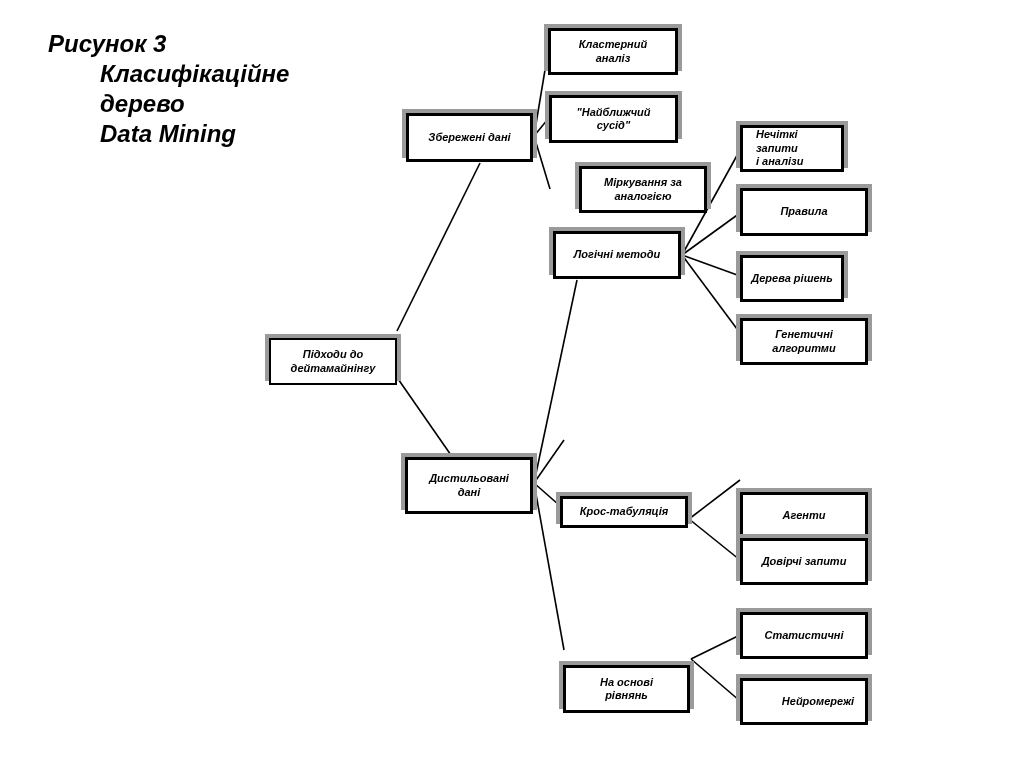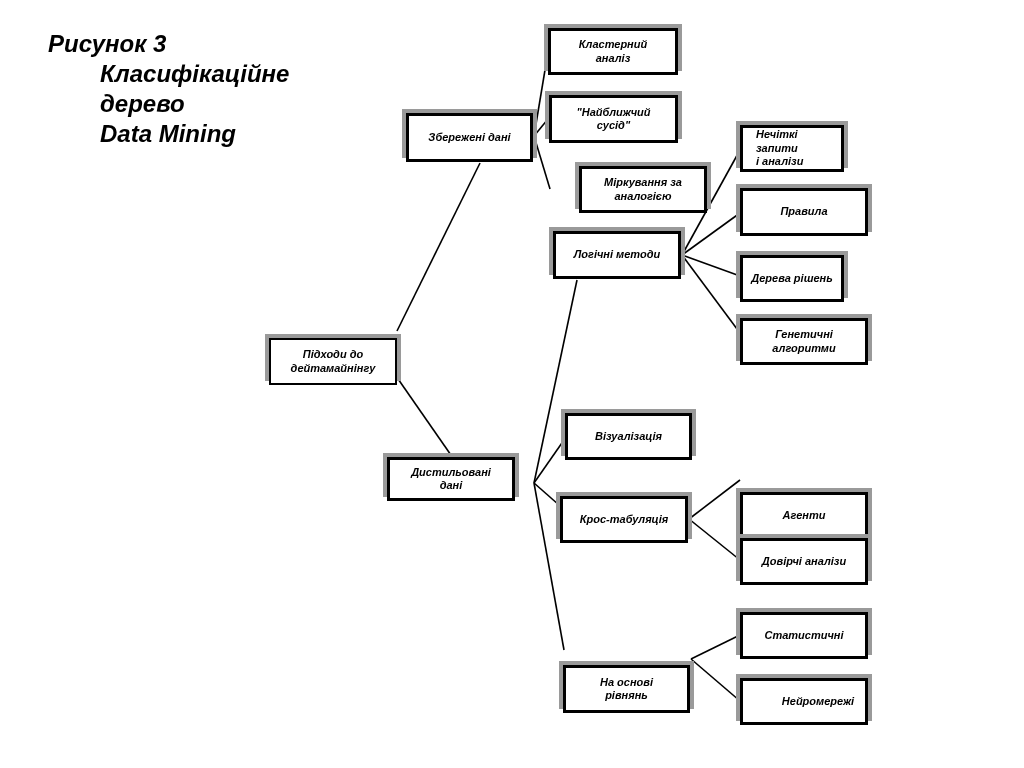--- a/index.html
+++ b/index.html
@@ -62,31 +62,31 @@
     font-style: italic;
   }
   .node.align-left {
     justify-content: flex-start;
     text-align: left;
     padding-left: 13px;
   }
   
   #n-root         { left: 269px; top: 330px; width: 128px; height: 47px; border-width: 2px; margin-top: 8px; }
   #n-zberezheni   { left: 406px; top: 113px; width: 127px; height: 49px; }
-  #n-dystylovani  { left: 387px; top: 457px; width: 128px; height: 44px; }
+  #n-dystylovani  { left: 405px; top: 457px; width: 128px; height: 57px; }
   #n-klasternyi   { left: 548px; top:  28px; width: 130px; height: 47px; }
   #n-naiblyzhchyi { left: 549px; top:  95px; width: 129px; height: 48px; }
   #n-mirkuvannia  { left: 551px; top: 166px; width: 128px; height: 47px; margin-left: 28px; }
   #n-lohichni     { left: 553px; top: 231px; width: 128px; height: 48px; }
   #n-nechitki     { left: 740px; top: 125px; width: 104px; height: 47px; }
   #n-pravyla      { left: 740px; top: 188px; width: 128px; height: 48px; }
   #n-dereva       { left: 740px; top: 255px; width: 104px; height: 47px; }
   #n-henetychni   { left: 740px; top: 318px; width: 128px; height: 47px; align-items: center; }
   #n-vizualizatsiia { left: 565px; top: 413px; width: 127px; height: 47px; }
-  #n-kros         { left: 560px; top: 496px; width: 128px; height: 47px; }
+  #n-kros         { left: 560px; top: 496px; width: 128px; height: 32px; }
   #n-naosnovi     { left: 563px; top: 635px; width: 127px; height: 48px; margin-top: 30px; }
   #n-ahenty       { left: 740px; top: 455px; width: 128px; height: 48px; margin-top: 37px; }
   #n-dovirchi     { left: 740px; top: 538px; width: 128px; height: 47px; }
   #n-statystychni { left: 740px; top: 612px; width: 128px; height: 47px; }
   #n-neiromerezhi { left: 740px; top: 678px; width: 128px; height: 47px; padding-left: 28px; }
 </style>
 </head>
 <body>
 
 <div class="canvas">
@@ -157,35 +157,32 @@
   <div class="node" id="n-pravyla">
     <span>Правила</span>
   </div>
   <div class="node" id="n-dereva">
     <span>Дерева рішень</span>
   </div>
   <div class="node" id="n-henetychni">
     <span>Генетичні
 алгоритми</span>
   </div>
-  <div class="node" id="n-vizualizatsiia">
-    <span>Візуалізація</span>
-  </div>
   <div class="node" id="n-kros">
     <span>Крос-табуляція</span>
   </div>
   <div class="node" id="n-naosnovi">
     <span>На основі
 рівнянь</span>
   </div>
   <div class="node" id="n-ahenty">
     <span>Агенти</span>
   </div>
   <div class="node" id="n-dovirchi">
-    <span>Довірчі аналізи</span>
+    <span>Довірчі запити</span>
   </div>
   <div class="node" id="n-statystychni">
     <span>Статистичні</span>
   </div>
   <div class="node" id="n-neiromerezhi">
     <span>Нейромережі</span>
   </div>
 
 </div>
 

